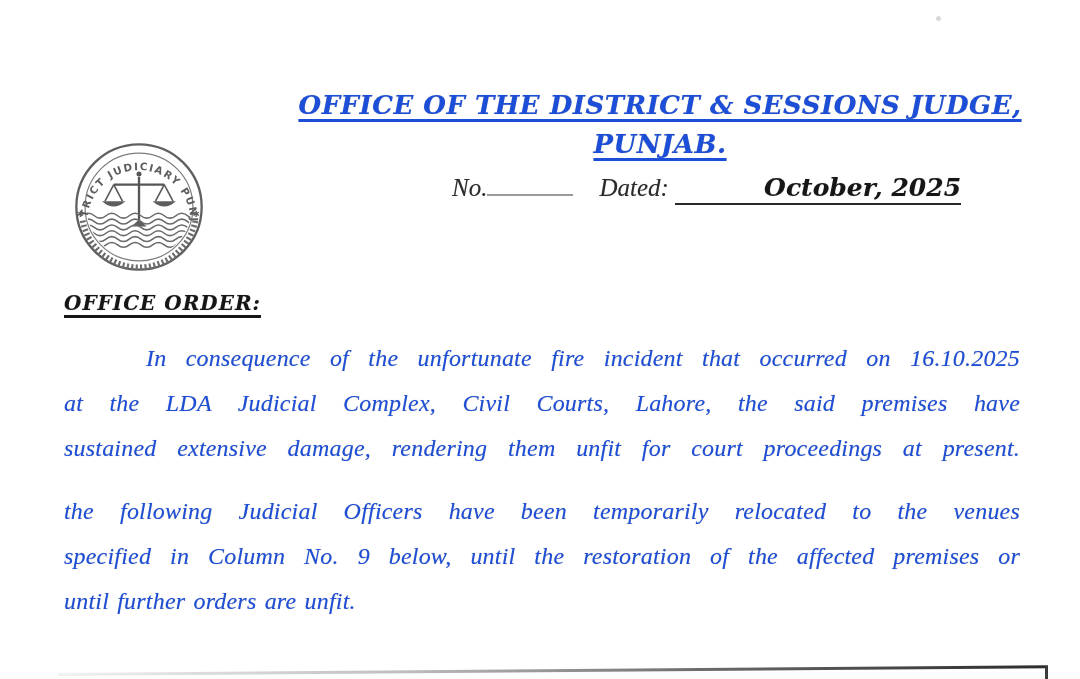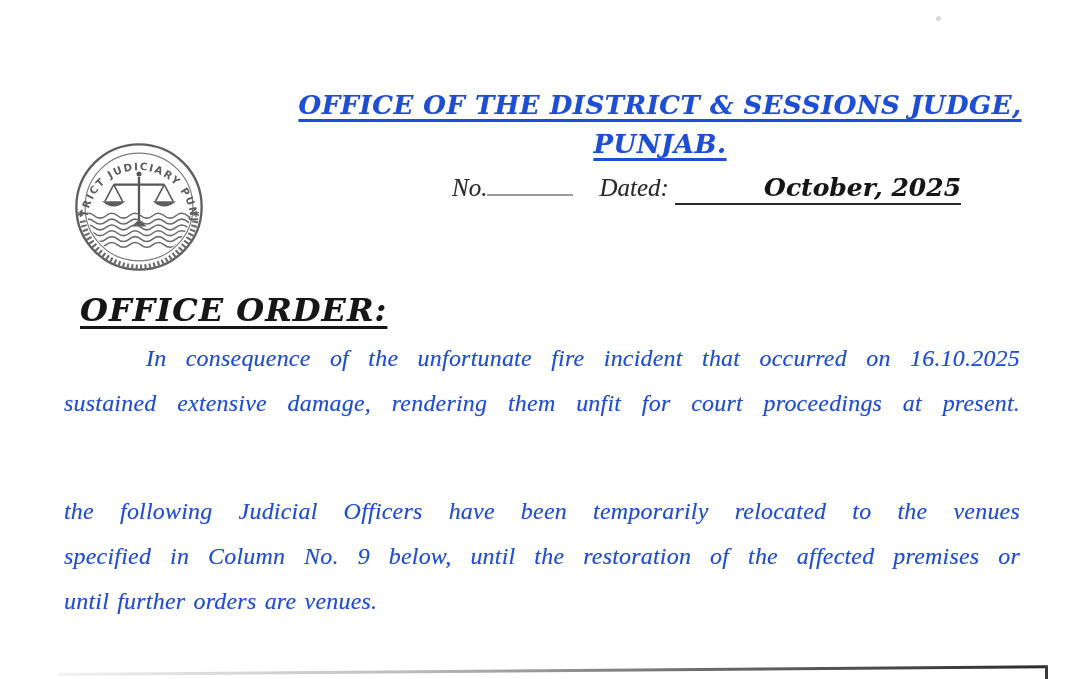--- a/index.html
+++ b/index.html
@@ -81,26 +81,26 @@
     top: 139px;
     width: 136px;
     height: 136px;
     opacity: 0.88;
     filter: blur(0.3px);
   }
 
   
   .order-heading {
     position: absolute;
-    left: 80px;
+    left: 64px;
     top: 291px;
     font-family: "DejaVu Serif", serif;
     font-weight: bold;
     font-style: italic;
-    font-size: 32px;
+    font-size: 20px;
     letter-spacing: 1px;
     color: #161616;
     text-decoration: underline;
     text-decoration-thickness: 2.5px;
     text-underline-offset: 5px;
     text-shadow: 0 0 1px rgba(20,20,20,0.35);
   }
 
   .para { position: absolute; left: 64px; width: 956px; }
   .para-1 { top: 336px; }
@@ -213,25 +213,26 @@
 
   <div class="ref-line">
     <span>No.</span><span class="blank-no"></span><span class="gap"></span><span>Dated:</span>
     <span class="date-group"><span class="blank-date"></span><span class="date-value">October, 2025</span></span>
   </div>
 
   <div class="order-heading">OFFICE ORDER:</div>
 
   <div class="para para-1">
     <div class="pline just indent">In consequence of the unfortunate fire incident that occurred on 16.10.2025</div>
+    <div class="pline just">at the LDA Judicial Complex, Civil Courts, Lahore, the said premises have</div>
     <div class="pline just">sustained extensive damage, rendering them unfit for court proceedings at present.</div>
   </div>
 
   <div class="para para-2">
     <div class="pline just">the following Judicial Officers have been temporarily relocated to the venues</div>
     <div class="pline just">specified in Column No. 9 below, until the restoration of the affected premises or</div>
-    <div class="pline">until further orders are venues.</div>
+    <div class="pline">until further orders are unfit.</div>
   </div>
 
   <div class="table-top-line"></div>
   <div class="table-right-tick"></div>
 
 </div>
 
 </body></html>

